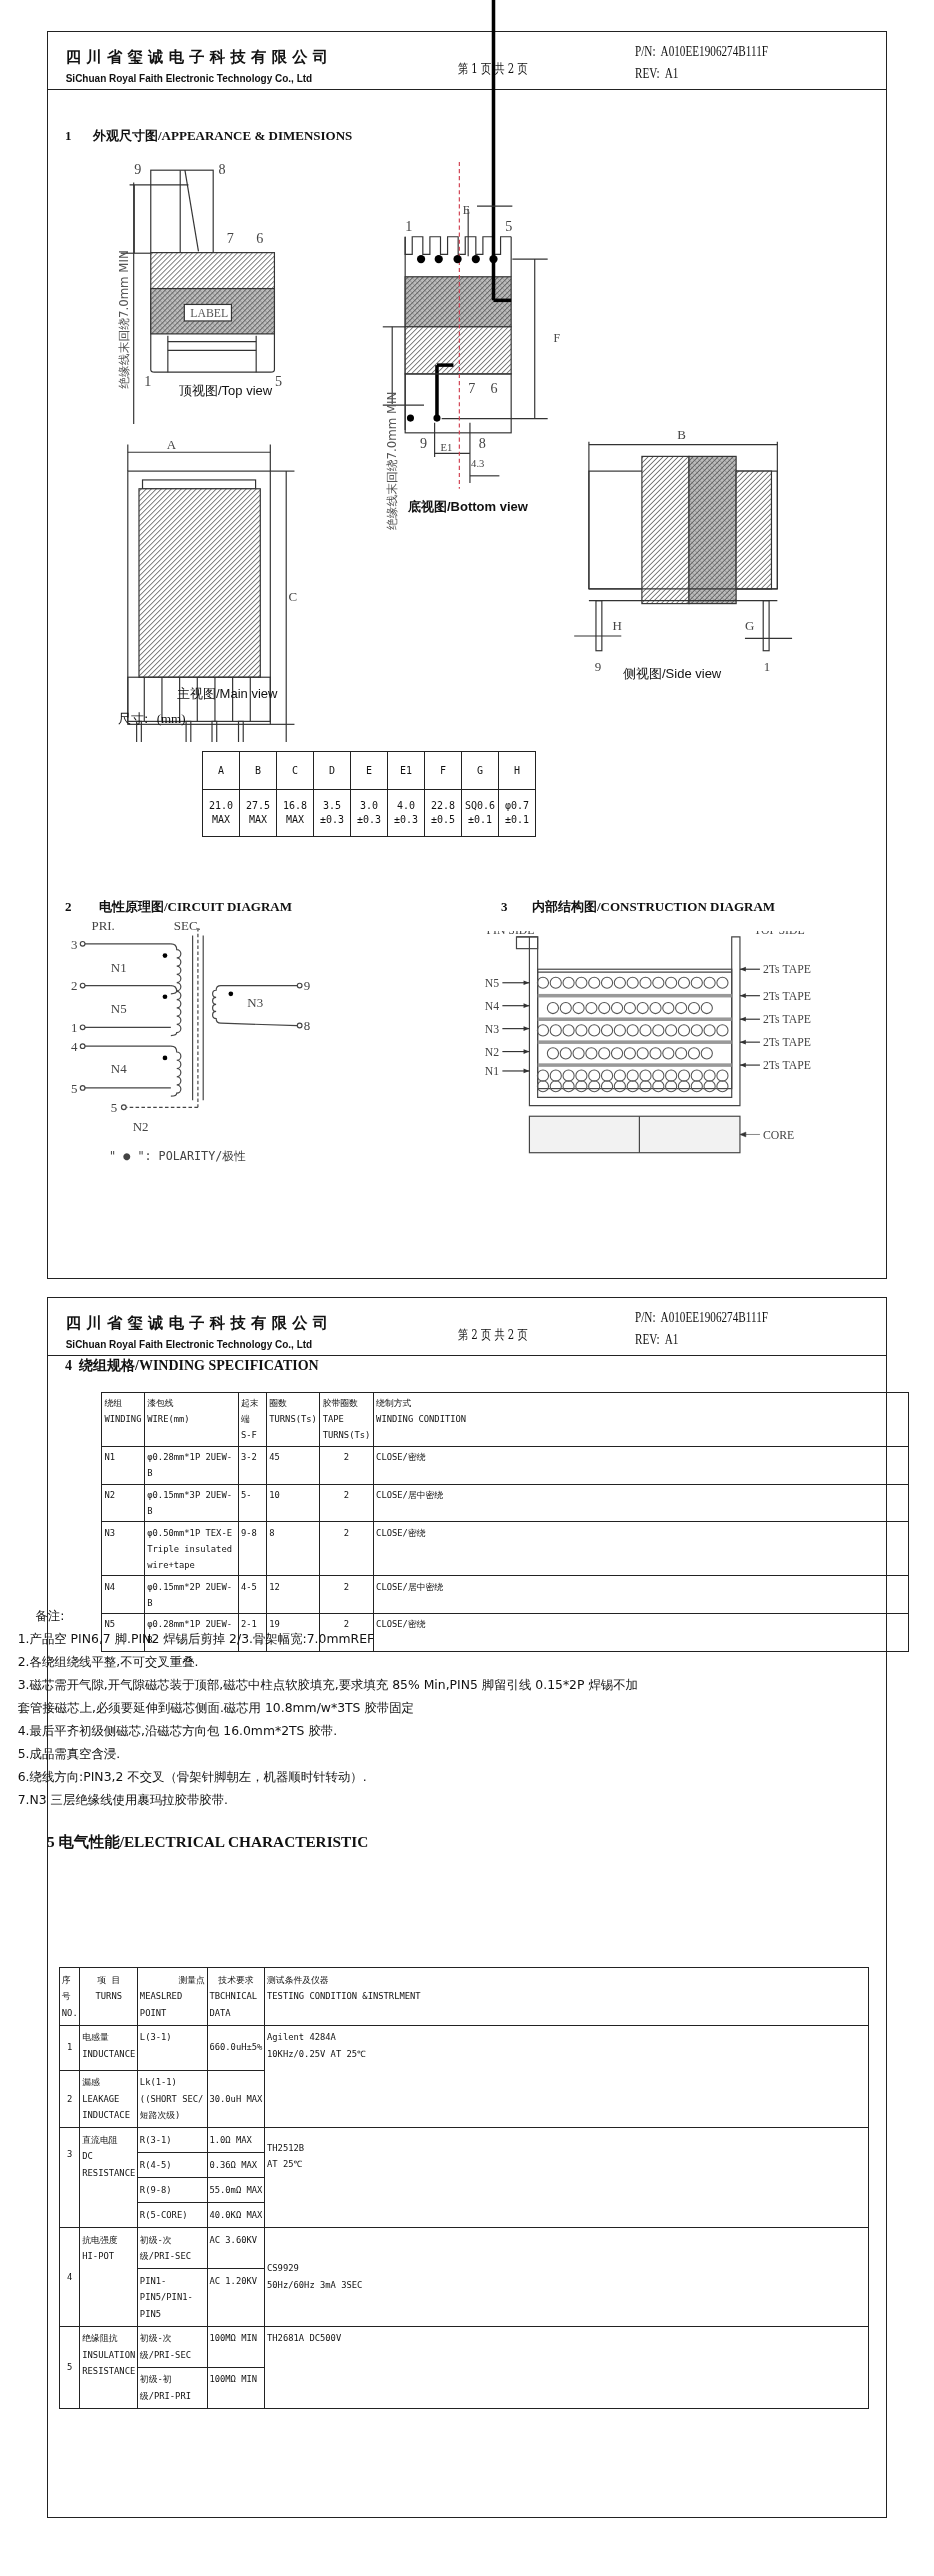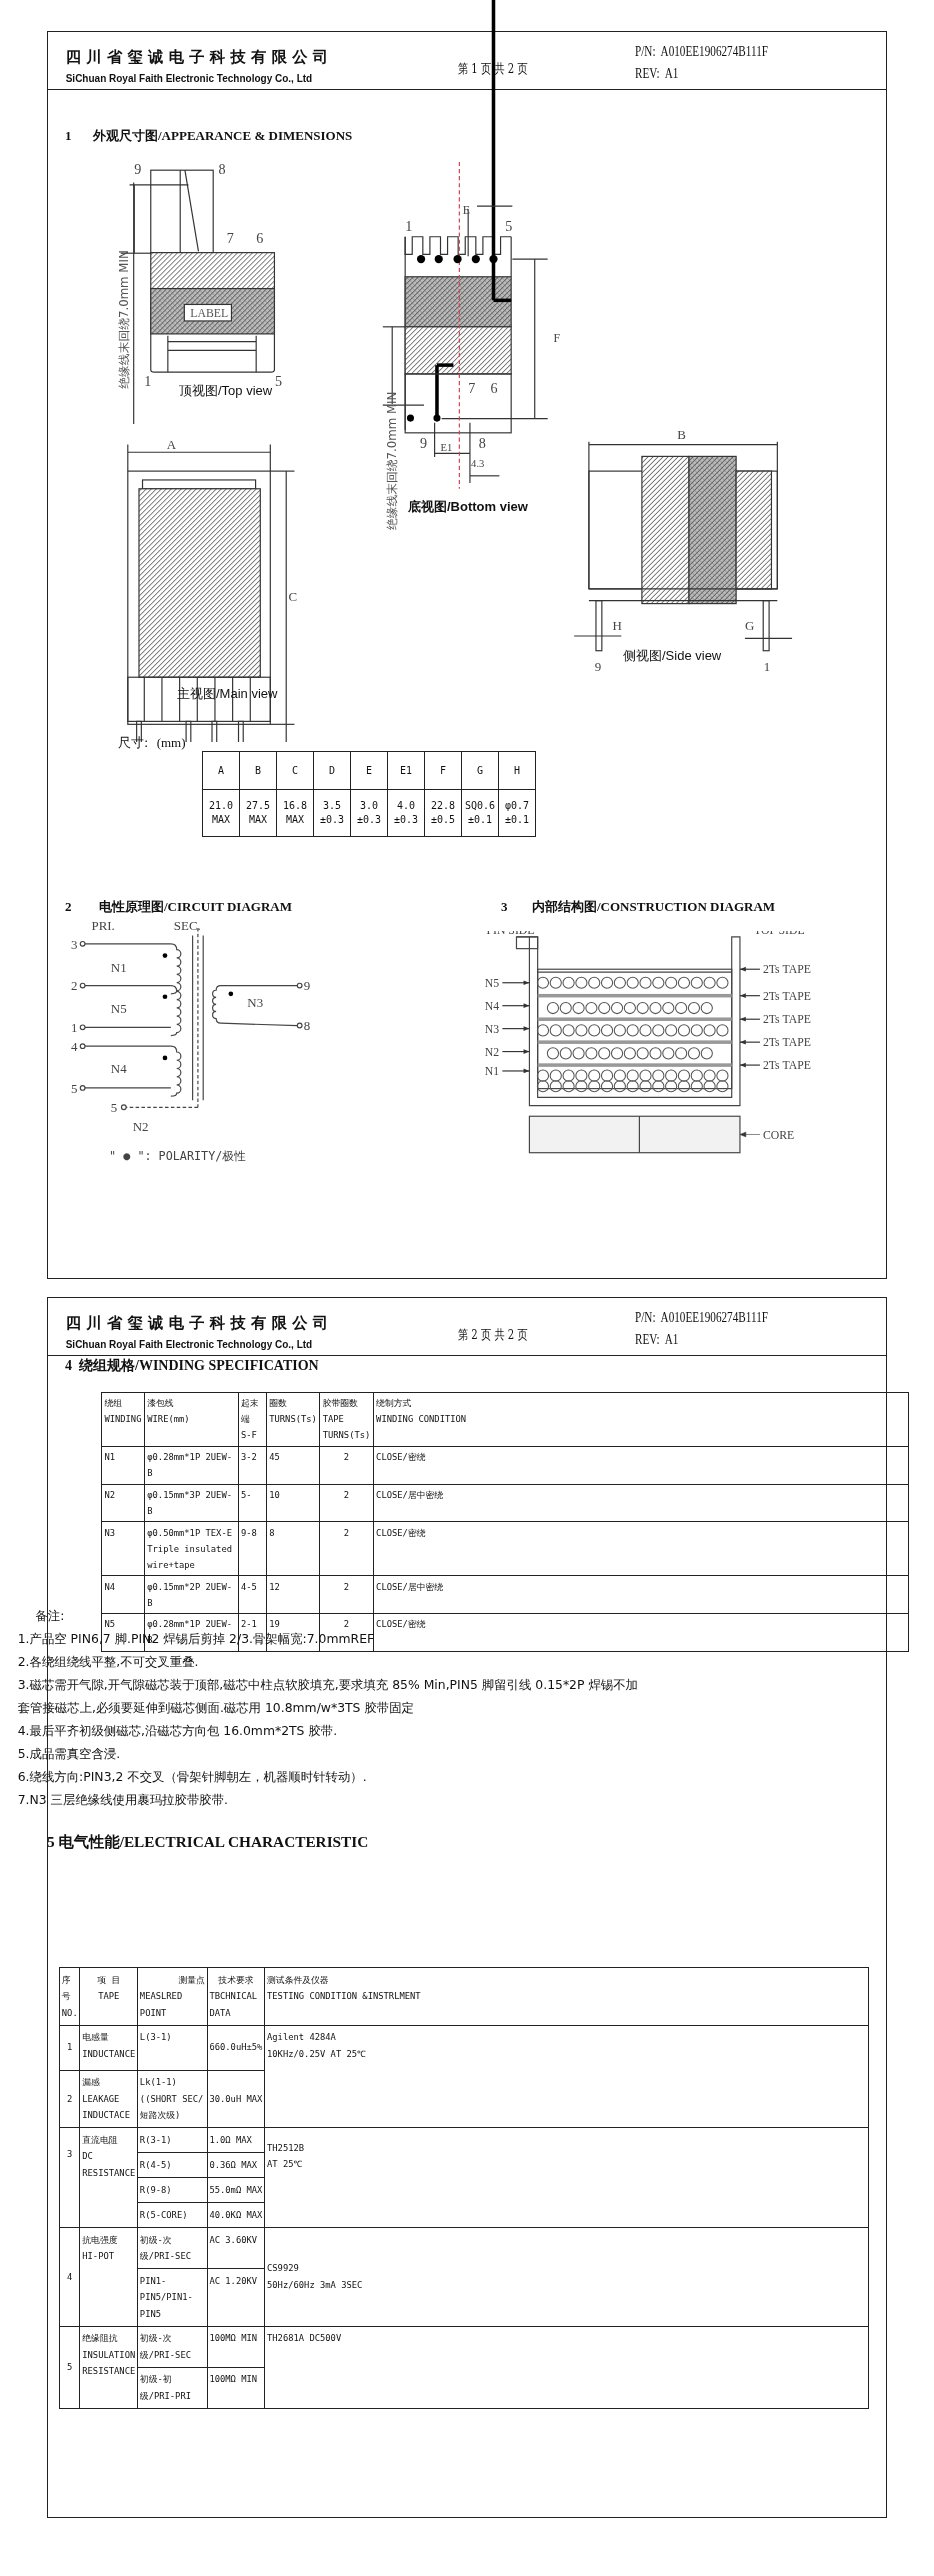--- a/index.html
+++ b/index.html
@@ -184,23 +184,23 @@
       <text x="1040" y="1070">H</text>
       <text x="1265" y="1070">G</text>
     <text x="1010" y="1140">9</text>
       <text x="1297" y="1140">1</text>
   </g>
 </svg>
 
 <div class="caption" style="left:179px;top:382px;">顶视图/Top view</div>
 <div class="caption" style="left:408px;top:498px;font-weight:bold;">底视图/Bottom view</div>
 <div class="caption" style="left:177px;top:685px;">主视图/Main view</div>
-<div class="caption" style="left:623px;top:647px;">侧视图/Side view</div>
-
-<div class="caption" style="left:118px;top:710px;font-family:'DejaVu Sans',sans-serif;margin-top:24px;">
+<div class="caption" style="left:623px;top:665px;">侧视图/Side view</div>
+
+<div class="caption" style="left:118px;top:710px;font-family:'DejaVu Sans',sans-serif;">
   <span>尺寸:</span>&nbsp;&nbsp;<span style="font-family:'Liberation Serif',serif;">(mm)</span>
 </div>
 
 <table class="dimtbl" style="left:202px;top:751px;">
   <tbody>
       <tr>
     <td>A</td>
     <td>B</td>
     <td>C</td>
     <td>D</td>
@@ -503,21 +503,21 @@
   <div>7.N3 三层绝缘线使用裹玛拉胶带胶带.</div>
 </div>
 
 <div class="sec-title" style="left:47px;top:1832px;font-size:15.3px;">
   <span>5</span>&nbsp;<span>电气性能/ELECTRICAL CHARACTERISTIC</span>
 </div>
 <table class="etbl" style="left:59px;top:1967px;width:810px;">
   <tbody>
       <tr style="height:48px;">
     <td style="width:11.8px;"><span>序号</span><br><span>NO.</span></td>
-    <td style="width:50px;text-align:center;"><span>项 目</span><br><span>TAPE</span></td>
+    <td style="width:50px;text-align:center;"><span>项 目</span><br><span>TURNS</span></td>
     <td style="width:65px;"><div style="text-align:right;">测量点</div><span>MEASLRED POINT</span></td>
     <td style="width:53px;"><div style="text-align:center;">技术要求</div><span>TBCHNICAL DATA</span></td>
     <td><span>测试条件及仪器</span><br><span>TESTING CONDITION &amp;INSTRLMENT</span></td>
   </tr>
   <tr style="height:45px;">
     <td style="vertical-align:middle;text-align:center;">1</td>
     <td><span>电感量</span><br><span>INDUCTANCE</span></td>
     <td>L(3-1)</td>
     <td style="vertical-align:middle;">660.0uH±5%</td>
     <td rowspan="2"><span>Agilent 4284A</span><br><span>10KHz/0.25V AT 25℃</span></td>

